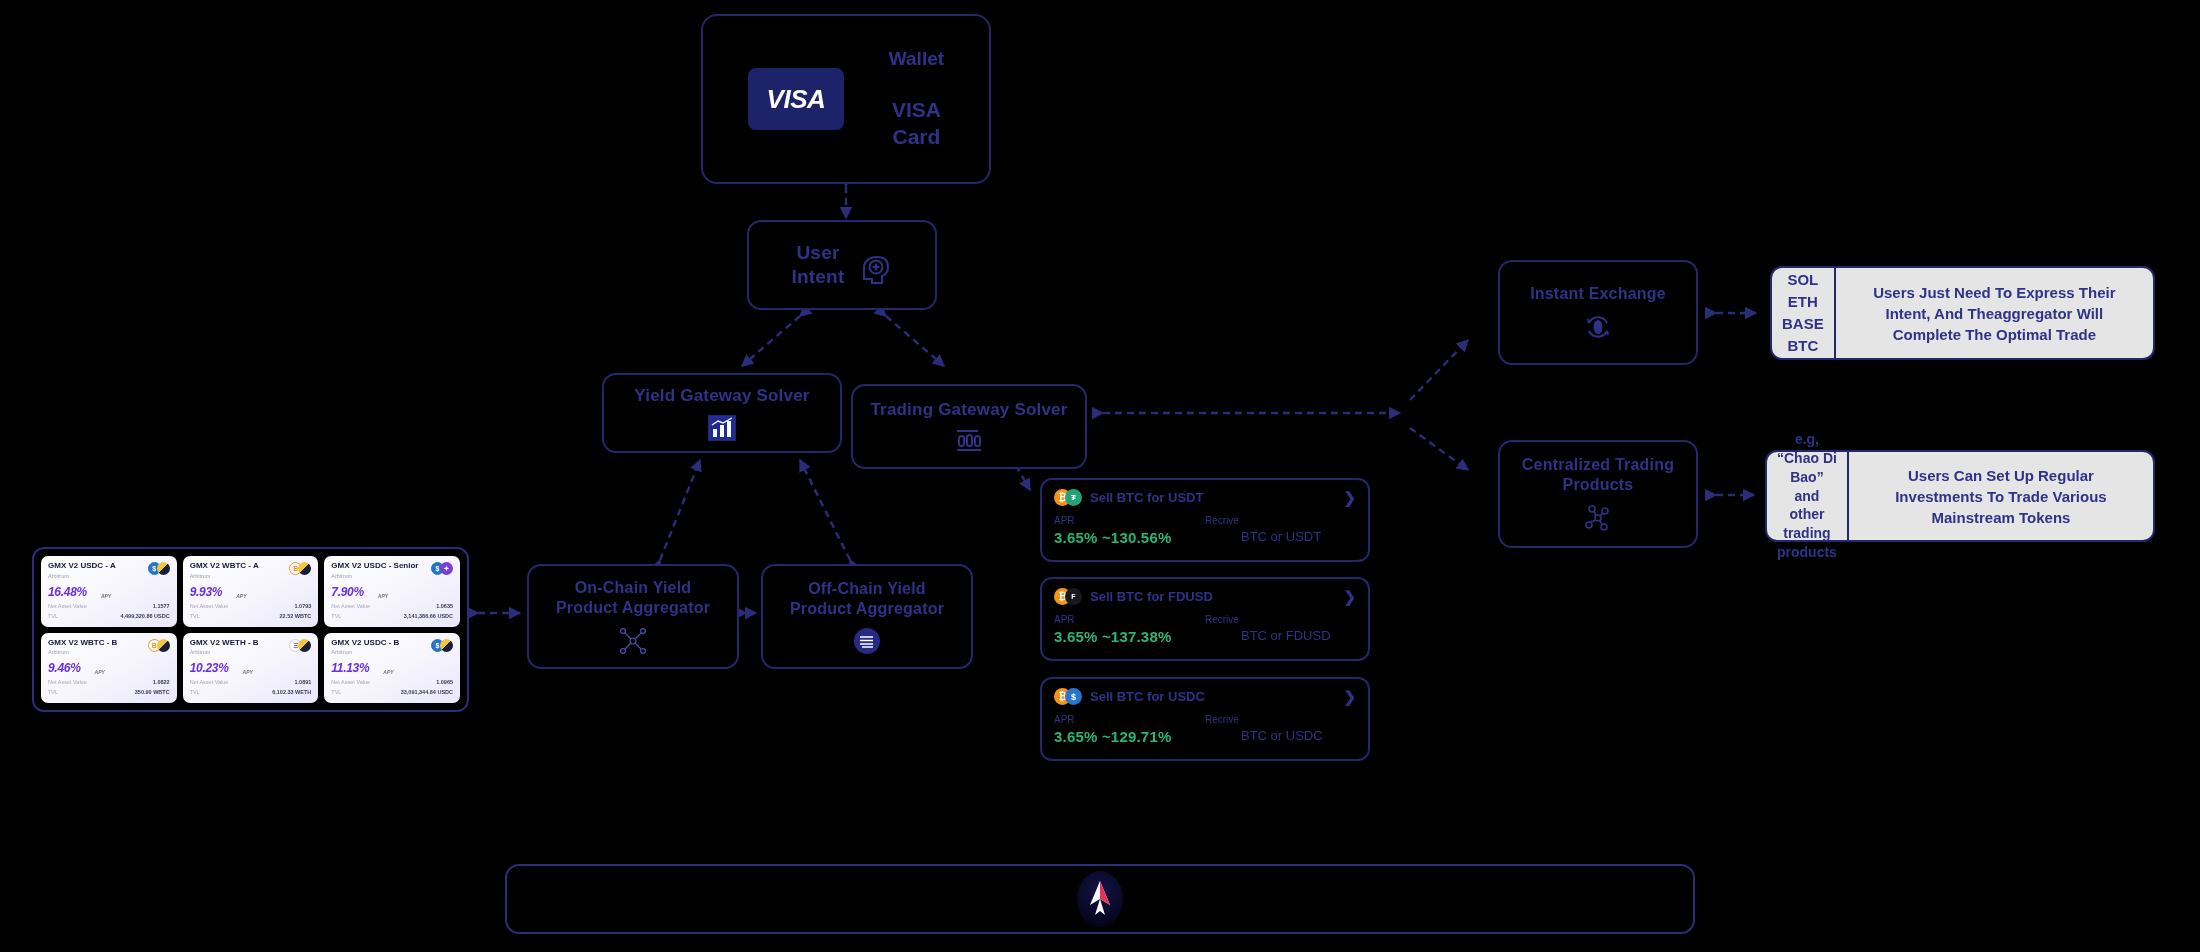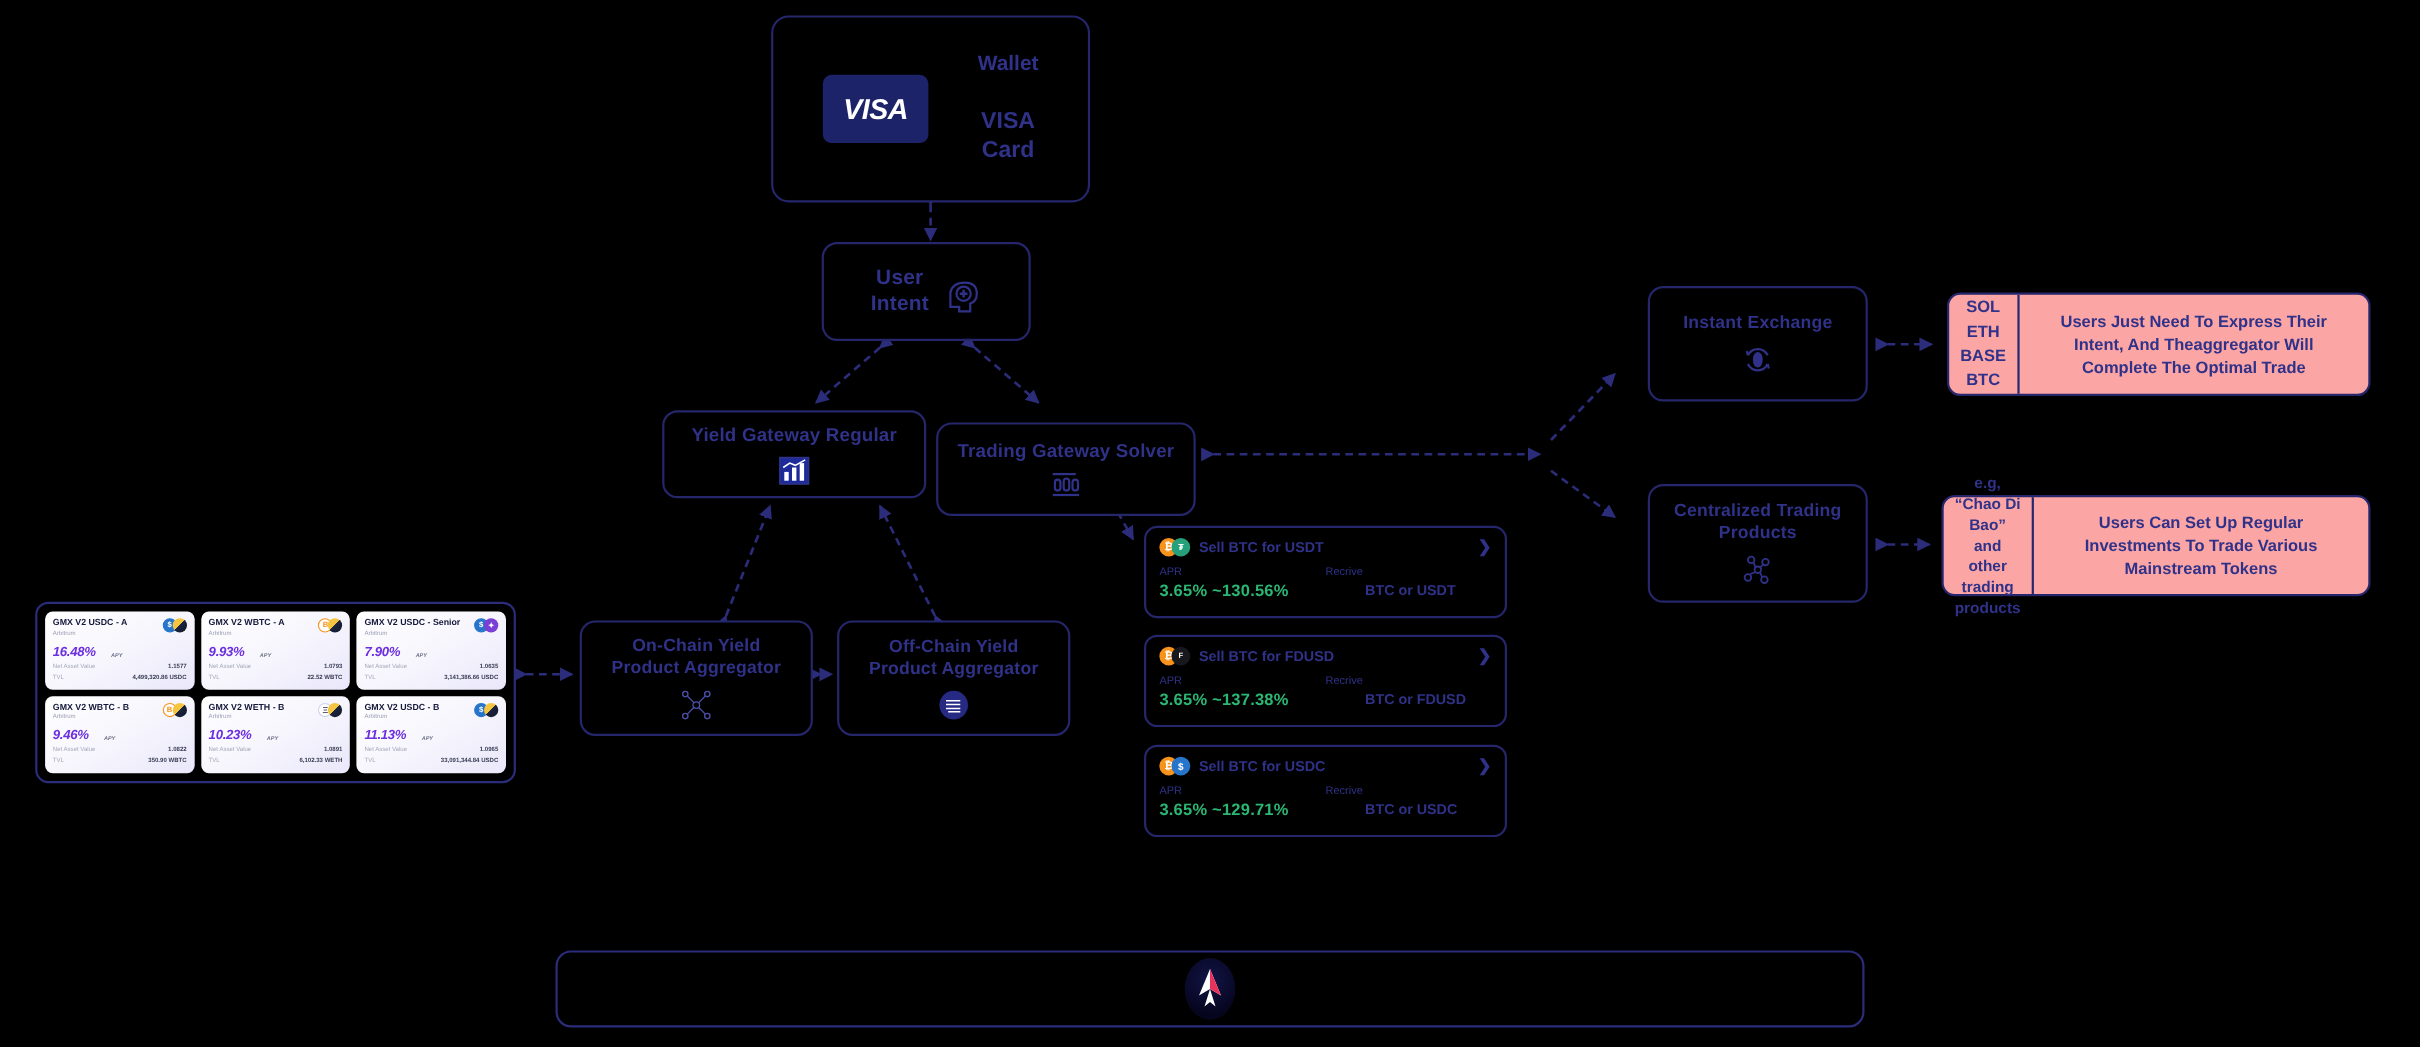--- a/index.html
+++ b/index.html
@@ -62,21 +62,21 @@
   #offchain-agg-node{ left:761px; top:564px; width:212px; height:105px; }
   .agg-title { font-size:16px; }
 
   
   #instant-exchange-node { left:1498px; top:260px; width:200px; height:105px; }
   #cex-products-node     { left:1498px; top:440px; width:200px; height:108px; }
   .rc-title { font-size:16px; }
 
   .info-box {
     position:absolute; border:2px solid #25266b; border-radius:12px;
-    display:flex; align-items:stretch; background:#fca5a5;
+    display:flex; align-items:stretch; background:#e5e5e5;
   }
   .info-left {
     display:flex; flex-direction:column; align-items:center; justify-content:center;
     padding: 6px 10px; border-right:2px solid #25266b;
     color:#2f3288; font-weight:700; line-height:1.35; text-align:center;
   }
   .info-right {
     display:flex; align-items:center; justify-content:center; padding: 8px 18px;
     color:#2f3288; font-weight:700; text-align:center; line-height:1.4;
   }
@@ -147,21 +147,21 @@
   .tc-btc { background:#f7931a; }
   .tc-usdt { background:#26a17b; margin-left:-6px; font-size:8px; }
   .tc-fdusd { background:#16181c; margin-left:-6px; font-size:7px; }
   .tc-usdc { background:#2775ca; margin-left:-6px; font-size:9px; }
   .tc-title { font-size:13px; font-weight:700; color:#2f3288; flex:1; }
   .tc-chevron { color:#2f3288; font-size:15px; font-weight:700; line-height:1; }
   .tc-body { display:flex; margin-top:9px; }
   .tc-col { flex:1; }
   .tc-k { font-size:10px; color:#2f3288; }
   .tc-v { font-size:15px; font-weight:700; color:#2cb673; margin-top:3px; letter-spacing:.2px; }
-  .tc-v2 { font-size:13px; font-weight:700; color:#2f3288; margin-top:3px;padding-left:36px; }
+  .tc-v2 { font-size:13px; font-weight:400; color:#2f3288; margin-top:3px;padding-left:36px; }
 
   
   .conn { position:absolute; }
   svg { overflow: visible; }
 </style>
 </head>
 <body>
 
 <div id="stage">
 
@@ -220,21 +220,21 @@
     <span class="node-icon">
       <svg width="34" height="34" viewBox="0 0 34 34" fill="none" stroke="#2f3288" stroke-width="2">
         <path d="M6 20 V27 H14 V31 H24 V24 Q30 22 30 15 Q30 5 19 5 Q8 5 6 14 Z"></path>
         <circle cx="18" cy="15" r="6.5"></circle>
         <path d="M18 11.5 V18.5 M14.5 15 H21.5" stroke-width="2.2"></path>
       </svg>
     </span>
   </div>
 
   <div class="node" id="yield-solver-node">
-    <span class="node-title solver-title">Yield Gateway Regular</span>
+    <span class="node-title solver-title">Yield Gateway Solver</span>
     <span class="node-icon">
       <svg width="28" height="26" viewBox="0 0 28 26">
         <rect x="1" y="1" width="26" height="24" fill="#1c2a9a" stroke="#2f3288" stroke-width="1.5"></rect>
         <rect x="5" y="14" width="4" height="8" fill="#ffffff"></rect>
         <rect x="12" y="10" width="4" height="12" fill="#ffffff"></rect>
         <rect x="19" y="6" width="4" height="16" fill="#ffffff"></rect>
         <path d="M4 10 L10 6 L15 8 L24 3" stroke="#ffffff" stroke-width="1.4" fill="none"></path>
       </svg>
     </span>
   </div>

